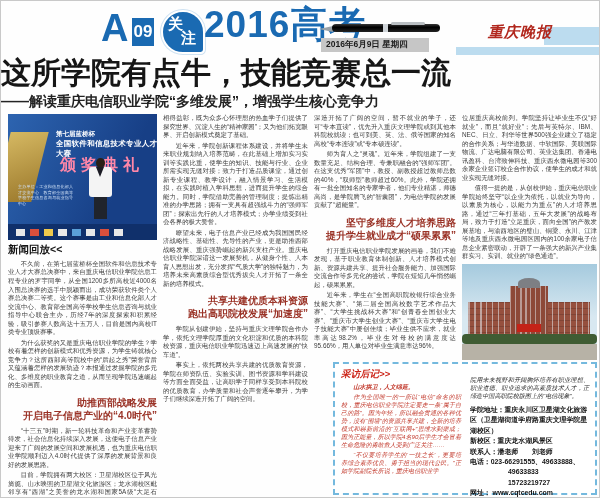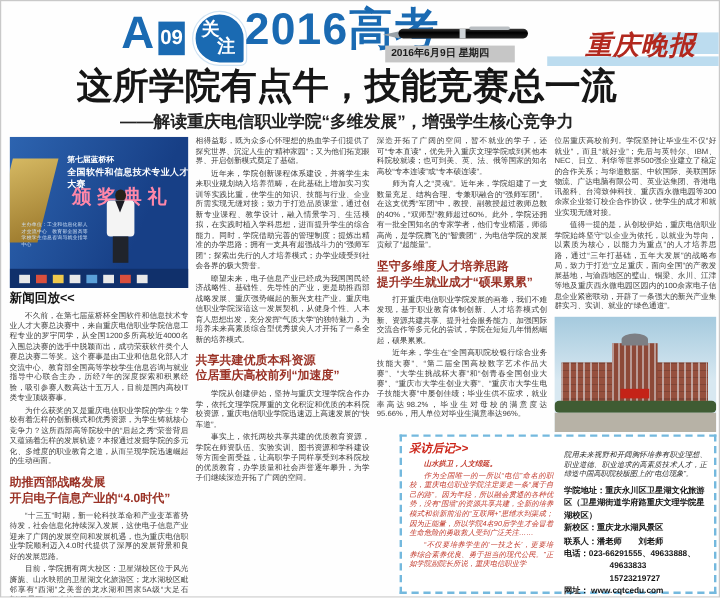--- a/index.html
+++ b/index.html
@@ -19,36 +19,36 @@
   .bubble .z1{left:5px;top:3px;font-size:15px;}
   .bubble .z2{left:18px;top:17px;font-size:15px;}
   .bannertitle{position:absolute;left:203px;top:5px;font-size:37px;font-weight:900;color:var(--blue);line-height:1;letter-spacing:1px;}
   .pen{position:absolute;left:318px;top:22px;width:128px;height:12px;}
   .pen .nib{position:absolute;left:0;top:3px;width:0;height:0;border-style:solid;border-width:3px 14px 3px 0;border-color:transparent #9aa2a8 transparent transparent;}
   .pen .body{position:absolute;left:13px;top:1px;width:108px;height:8px;background:linear-gradient(#3a3a3a,#000 40%,#222);border-radius:4px;}
   .pen .band{position:absolute;left:64px;top:1px;width:5px;height:8px;background:#cfd4d8;}
   .pen .clip{position:absolute;left:72px;top:-1px;width:34px;height:3px;background:#b9bec2;border-radius:2px;}
   .datebar{position:absolute;left:320px;top:37px;width:108px;height:14px;background:#c6c6c6;
            font-size:8.5px;font-weight:bold;color:#1c1c1c;display:flex;align-items:center;padding-left:5px;box-sizing:border-box;}
-  .masthead{position:absolute;left:487px;top:22px;font-size:22px;font-weight:900;color:var(--masthead-red);
+  .masthead{position:absolute;left:487px;top:22px;font-size:15px;font-weight:900;color:var(--masthead-red);
             font-style:italic;letter-spacing:1px;}
   .cyanbar1{position:absolute;left:543px;top:26px;width:55px;height:18px;background:#bcdcef;}
   .cyanbar2{position:absolute;left:455px;top:46px;width:143px;height:8px;background:#bcdcef;}
   
-  .headblock{position:absolute;left:0;top:56px;width:496px;text-align:center;padding-left:40px;}
+  .headblock{position:absolute;left:0;top:56px;width:496px;}
   .main-title{font-size:30px;font-weight:900;color:#161616;line-height:1.05;font-family:"DejaVu Sans","Liberation Sans",sans-serif;}
   .sub-title{font-size:14px;font-weight:bold;color:#232323;margin-top:4px;}
   
   .col{position:absolute;top:113px;font-size:6.4px;line-height:1.33;color:#3c3c3c;text-align:justify;overflow:hidden;}
   #col1{left:7px;width:149px;height:384px;}
   #col2{left:162px;width:145px;height:384px;}
   #col3{left:313px;width:142px;height:246px;}
   #col4{left:461px;width:135px;height:248px;}
   .col p{margin:0 0 2px;text-indent:2em;}
-  .subhead{font-size:10px;font-weight:bold;color:#9a3226;text-align:left;line-height:1.3;margin:6px 0 5px;}
+  .subhead{font-size:10px;font-weight:bold;color:#9a3226;text-align:right;line-height:1.3;margin:6px 0 5px;}
   .recap-heading{font-size:10.5px;font-weight:bold;color:#141414;margin:3px 0 3px;}
   
   .photo-award{position:relative;height:126px;margin-bottom:3px;background:linear-gradient(115deg,#2d64b0,#173f86 70%);overflow:hidden;}
   .trophy{position:absolute;left:-6px;top:18px;width:38px;height:70px;background:linear-gradient(160deg,#e8c25a,#a97d1f);transform:skewX(-14deg);opacity:.9;}
   .ap-l1{position:absolute;left:48px;top:16px;color:#fff;font-size:6.5px;font-weight:bold;}
   .ap-l2{position:absolute;left:48px;top:25px;color:#fff;font-size:7.5px;font-weight:bold;}
   .ap-l3{position:absolute;left:52px;top:40px;color:#ff87a8;font-size:16px;font-weight:900;letter-spacing:5px;}
   .ap-note{position:absolute;left:10px;top:70px;color:#cfe0f5;font-size:4px;width:55px;line-height:1.4;}
   .figure-head{position:absolute;left:88px;top:44px;width:9px;height:10px;border-radius:50%;background:#2a2017;}
   .figure-jacket{position:absolute;left:81px;top:53px;width:23px;height:30px;background:#f4f4f4;border-radius:3px;}
@@ -140,21 +140,21 @@
     <p>“十三五”时期，新一轮科技革命和产业变革蓄势待发，社会信息化持续深入发展，这使电子信息产业迎来了广阔的发展空间和发展机遇，也为重庆电信职业学院顺利迈入4.0时代提供了深厚的发展背景和良好的发展思路。</p>
     <p>目前，学院拥有两大校区：卫星湖校区位于风光旖旎、山水映照的卫星湖文化旅游区；龙水湖校区毗邻享有“西湖”之美誉的龙水湖和国家5A级“大足石刻”风景区。两大校区蕴涵浓厚。</p>
   </div>
 
   <div class="col" id="col2">
     <p style="text-indent:0;">相得益彰，既为众多心怀理想的热血学子们提供了探究世界、沉淀人生的“精神家园”；又为他们拓宽眼界、开启创新模式奠定了基础。</p>
     <p>近年来，学院创新课程体系建设，并将学生未来职业规划纳入培养范畴，在此基础上增加实习实训等实践比重，使学生的知识、技能与行业、企业所需实现无缝对接；致力于打造品质课堂，通过创新专业课程、教学设计，融入情景学习、生活模拟，在实践时植入学科思想，进而提升学生的综合能力。同时，学院借助完善的管理制度；提炼出精准的办学思路；拥有一支具有超强战斗力的“强师军团”；探索出先行的人才培养模式；办学业绩受到社会各界的极大赞誉。</p>
     <p>瞭望未来，电子信息产业已经成为我国国民经济战略性、基础性、先导性的产业，更是助推西部战略发展、重庆强势崛起的新兴支柱产业。重庆电信职业学院深谙这一发展契机，从健身个性、人本育人思想出发，充分发挥“气质大学”的独特魅力，为培养未来高素质综合型优秀拔尖人才开拓了一条全新的培养模式。</p>
     <div class="subhead">
       <div>共享共建优质本科资源</div>
-      <div>位居重庆高校前列“加速度”</div>
+      <div>跑出高职院校发展“加速度”</div>
     </div>
     <p>学院从创建伊始，坚持与重庆文理学院合作办学，依托文理学院厚重的文化积淀和优质的本科院校资源，重庆电信职业学院迅速迈上高速发展的“快车道”。</p>
     <p>事实上，依托两校共享共建的优质教育资源，学院在师资队伍、实验实训、图书资源和学科建设等方面全面受益，让高职学子同样享受到本科院校的优质教育，办学质量和社会声誉逐年攀升，为学子们继续深造开拓了广阔的空间。</p>
   </div>
 
   <div class="col" id="col3">
     <p style="text-indent:0;">深造开拓了广阔的空间，暂不就业的学子，还可“专本直读”，优先升入重庆文理学院或到其他本科院校就读；也可到美、英、法、俄等国家的知名高校“专本连读”或“专本硕连读”。</p>
     <p>师为育人之“灵魂”。近年来，学院组建了一支数量充足、结构合理、专兼职融合的“强师军团”。在这支优秀“军团”中，教授、副教授超过教师总数的40%，“双师型”教师超过60%。此外，学院还拥有一批全国知名的专家学者，他们专业精湛，师德高尚，是学院腾飞的“智囊团”，为电信学院的发展贡献了“超能量”。</p>
     <div class="subhead">
       <div>坚守多维度人才培养思路</div>

